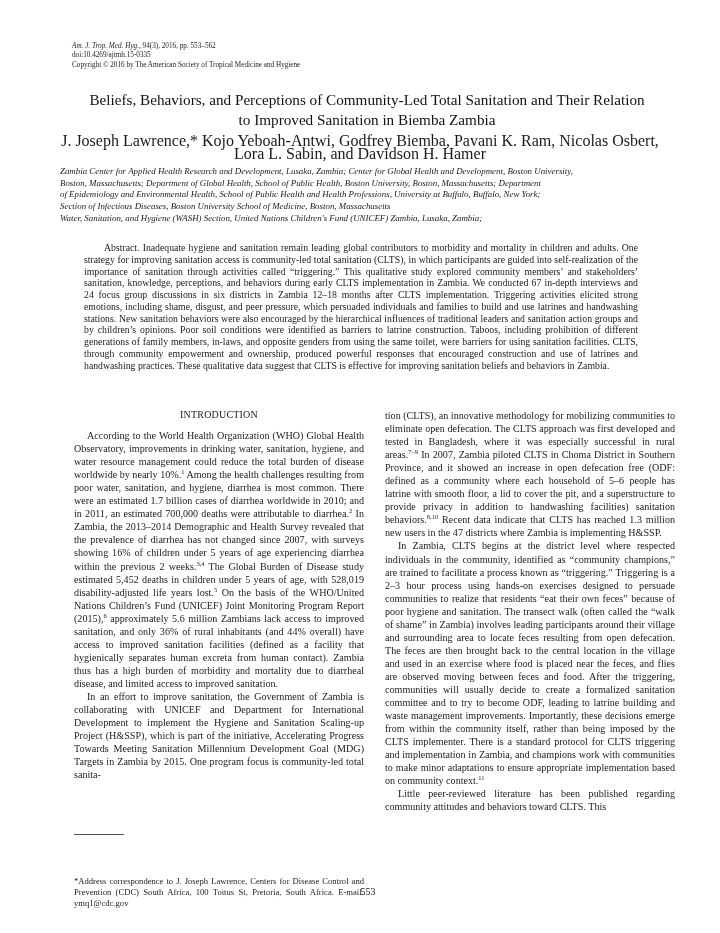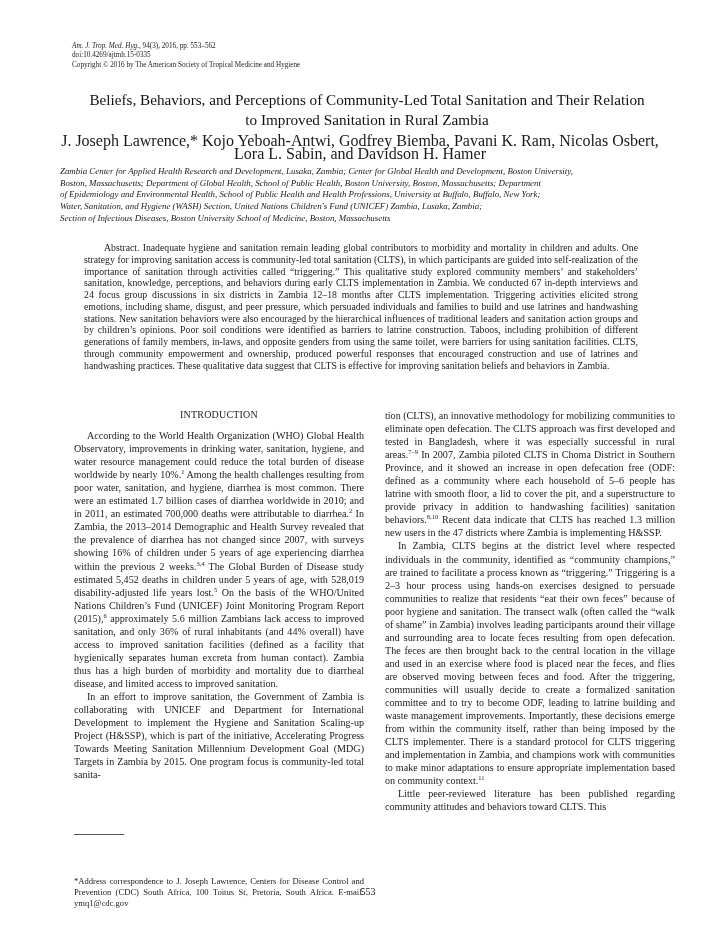--- a/index.html
+++ b/index.html
@@ -61,34 +61,34 @@
 <body>
 
 <div class="journal-header">
   <div><span class="cite-italic">Am. J. Trop. Med. Hyg.,</span><span> 94(3), 2016, pp. 553–562</span></div>
   <div>doi:10.4269/ajtmh.15-0335</div>
   <div>Copyright © 2016 by The American Society of Tropical Medicine and Hygiene</div>
 </div>
 
 <div class="title">
   <div>Beliefs, Behaviors, and Perceptions of Community-Led Total Sanitation and Their Relation</div>
-  <div>to Improved Sanitation in Rural Zambia</div>
+  <div>to Improved Sanitation in Biemba Zambia</div>
 </div>
 
 <div class="authors">
   <div>J. Joseph Lawrence,* Kojo Yeboah-Antwi, Godfrey Biemba, Pavani K. Ram, Nicolas Osbert,</div>
   <div>Lora L. Sabin, and Davidson H. Hamer</div>
 </div>
 
 <div class="affiliations">
   <div>Zambia Center for Applied Health Research and Development, Lusaka, Zambia; Center for Global Health and Development, Boston University,</div>
   <div>Boston, Massachusetts; Department of Global Health, School of Public Health, Boston University, Boston, Massachusetts; Department</div>
   <div>of Epidemiology and Environmental Health, School of Public Health and Health Professions, University at Buffalo, Buffalo, New York;</div>
+  <div>Section of Infectious Diseases, Boston University School of Medicine, Boston, Massachusetts</div>
   <div>Water, Sanitation, and Hygiene (WASH) Section, United Nations Children's Fund (UNICEF) Zambia, Lusaka, Zambia;</div>
-  <div>Section of Infectious Diseases, Boston University School of Medicine, Boston, Massachusetts</div>
 </div>
 
 <div class="abstract"><span class="abs-label">Abstract.</span><span> Inadequate hygiene and sanitation remain leading global contributors to morbidity and mortality in children and adults. One strategy for improving sanitation access is community-led total sanitation (CLTS), in which participants are guided into self-realization of the importance of sanitation through activities called “triggering.” This qualitative study explored community members’ and stakeholders’ sanitation, knowledge, perceptions, and behaviors during early CLTS implementation in Zambia. We conducted 67 in-depth interviews and 24 focus group discussions in six districts in Zambia 12–18 months after CLTS implementation. Triggering activities elicited strong emotions, including shame, disgust, and peer pressure, which persuaded individuals and families to build and use latrines and handwashing stations. New sanitation behaviors were also encouraged by the hierarchical influences of traditional leaders and sanitation action groups and by children’s opinions. Poor soil conditions were identified as barriers to latrine construction. Taboos, including prohibition of different generations of family members, in-laws, and opposite genders from using the same toilet, were barriers for using sanitation facilities. CLTS, through community empowerment and ownership, produced powerful responses that encouraged construction and use of latrines and handwashing practices. These qualitative data suggest that CLTS is effective for improving sanitation beliefs and behaviors in Zambia.</span></div>
 
 <div class="col col-left">
   <h2 class="section-heading">INTRODUCTION</h2>
   <p class="para"><span>According to the World Health Organization (WHO) Global Health Observatory, improvements in drinking water, sanitation, hygiene, and water resource management could reduce the total burden of disease worldwide by nearly 10%.</span><sup>1</sup><span> Among the health challenges resulting from poor water, sanitation, and hygiene, diarrhea is most common. There were an estimated 1.7 billion cases of diarrhea worldwide in 2010; and in 2011, an estimated 700,000 deaths were attributable to diarrhea.</span><sup>2</sup><span> In Zambia, the 2013–2014 Demographic and Health Survey revealed that the prevalence of diarrhea has not changed since 2007, with surveys showing 16% of children under 5 years of age experiencing diarrhea within the previous 2 weeks.</span><sup>3,4</sup><span> The Global Burden of Disease study estimated 5,452 deaths in children under 5 years of age, with 528,019 disability-adjusted life years lost.</span><sup>5</sup><span> On the basis of the WHO/United Nations Children’s Fund (UNICEF) Joint Monitoring Program Report (2015),</span><sup>6</sup><span> approximately 5.6 million Zambians lack access to improved sanitation, and only 36% of rural inhabitants (and 44% overall) have access to improved sanitation facilities (defined as a facility that hygienically separates human excreta from human contact). Zambia thus has a high burden of morbidity and mortality due to diarrheal disease, and limited access to improved sanitation.</span></p>
   <p class="para">In an effort to improve sanitation, the Government of Zambia is collaborating with UNICEF and Department for International Development to implement the Hygiene and Sanitation Scaling-up Project (H&amp;SSP), which is part of the initiative, Accelerating Progress Towards Meeting Sanitation Millennium Development Goal (MDG) Targets in Zambia by 2015. One program focus is community-led total sanita-</p>
 </div>
 

